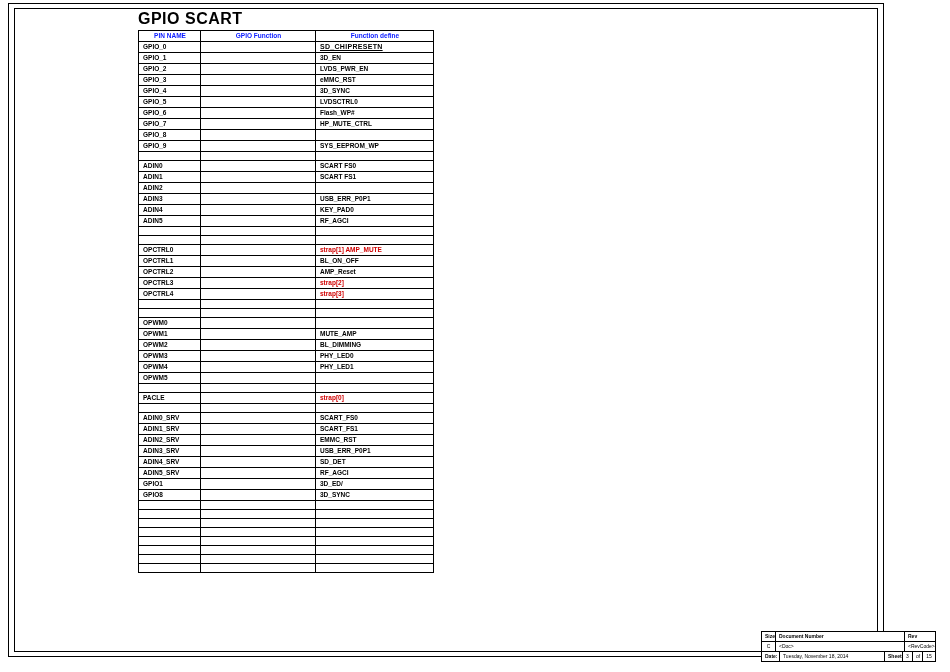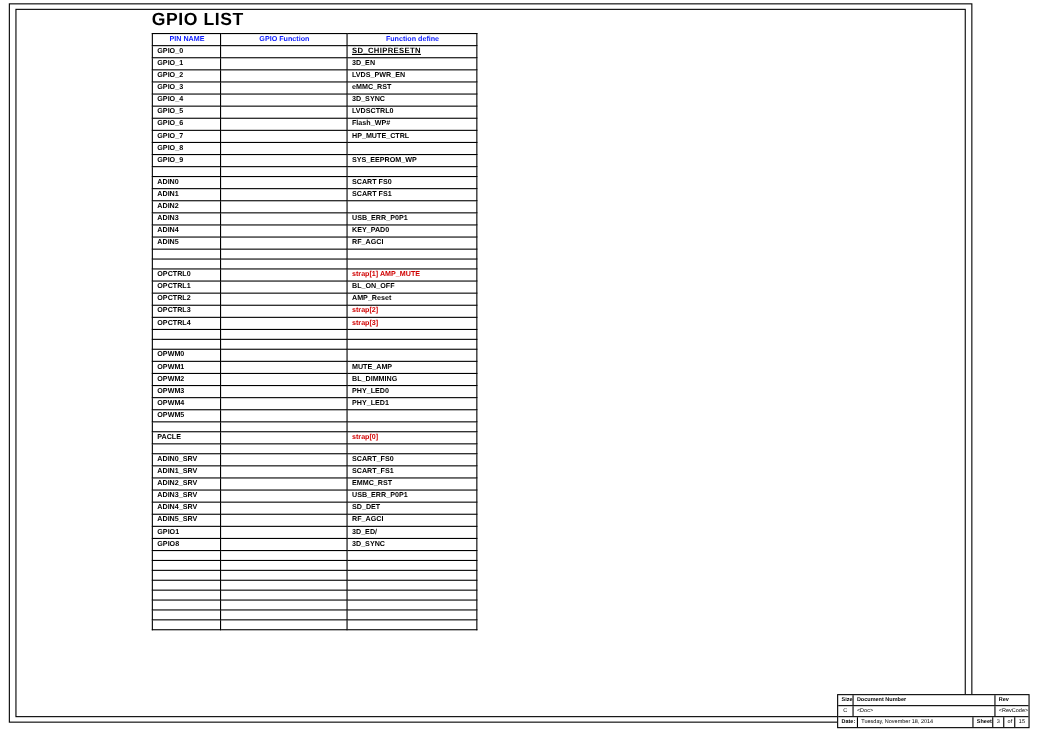--- a/index.html
+++ b/index.html
@@ -80,21 +80,21 @@
   .titleblock .cell { border-right: 0.5px solid #000; padding: 1px 3px; line-height: 7px; }
   .titleblock .cell:last-child { border-right: 0; }
   .titleblock .label { font-weight: 700; }
 </style>
 </head>
 <body>
 
 <div class="sheet-border"></div>
 <div class="sheet-inner"></div>
 
-<div class="title">GPIO LIST</div>
+<div class="title">GPIO SCART</div>
 
 <table class="gpio-table">
   <colgroup>
       <col class="c1">
       <col class="c2">
       <col class="c3">
     </colgroup>
   <thead>
     <tr>
       <th>PIN NAME</th>

